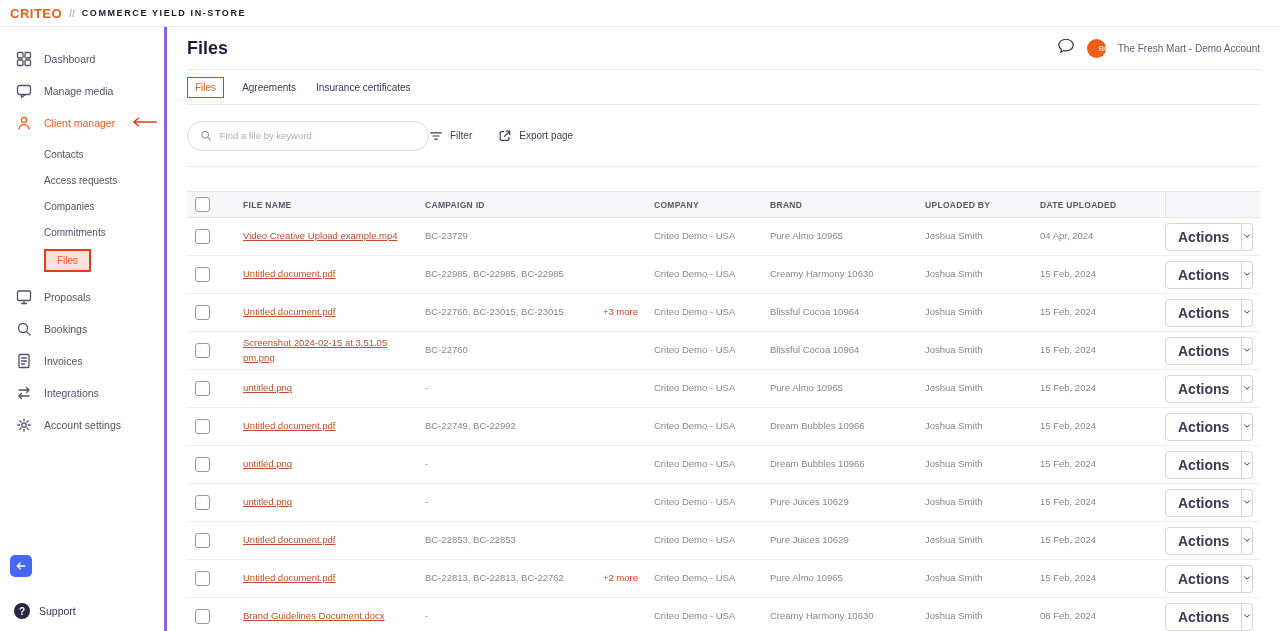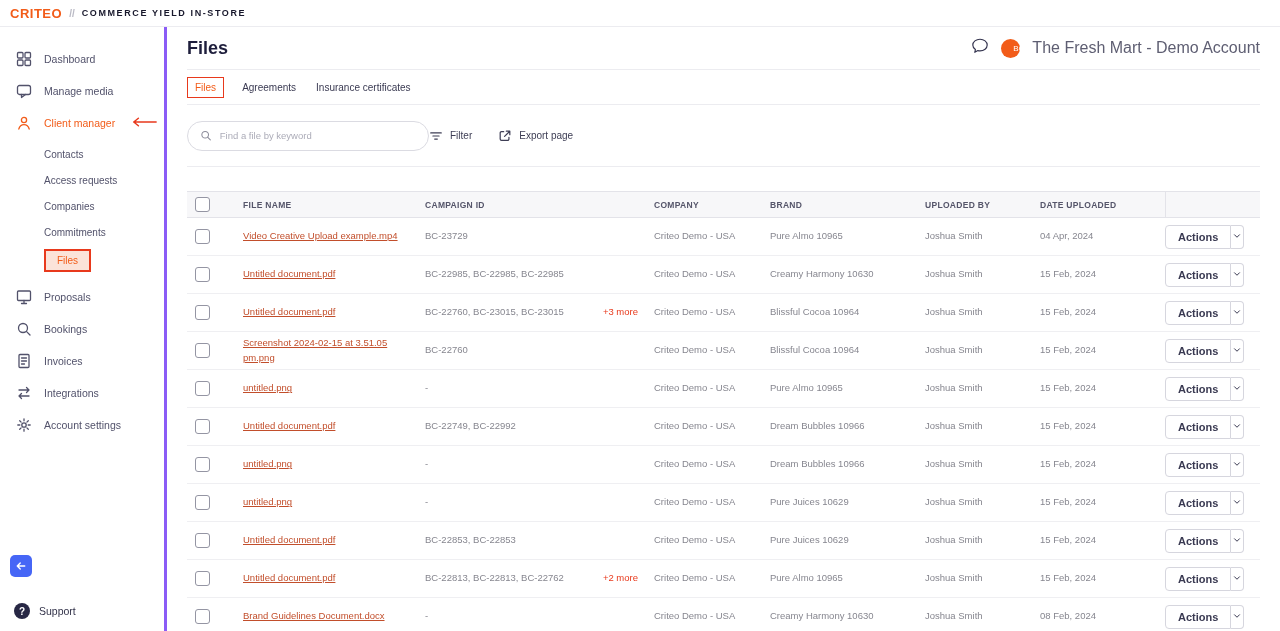--- a/index.html
+++ b/index.html
@@ -51,21 +51,21 @@
 
   
   .page-header{ height:43px; display:flex; align-items:center; justify-content:space-between;
     border-bottom:1px solid var(--line); }
   .page-title{ font-size:18px; font-weight:700; color:var(--txt-dark); }
   .header-right{ display:flex; align-items:center; gap:12px; }
   .chat-icon svg{ width:18px; height:18px; stroke:#33334E; fill:none; stroke-width:1.3;
     stroke-linecap:round; stroke-linejoin:round; }
   .avatar{ width:19px; height:19px; border-radius:50%; background:var(--brand); color:#fff;
     font-size:8px; font-weight:400; display:flex; align-items:center; justify-content:center; cursor:pointer;padding-left:16px; }
-  .account-name{ font-size:16px; color:#5E5E72; }
+  .account-name{ font-size:10px; color:#5E5E72; }
 
   
   .tabs{ height:35px; display:flex; align-items:center; gap:16px; border-bottom:1px solid var(--line); }
   .tab{ font-size:10px; color:#3A3A52; cursor:pointer; padding:4px 2px; }
   .tab-active{ color:var(--brand); border:1.5px solid var(--annot); padding:4px 7px; }
 
   
   .toolbar{ height:62px; display:flex; align-items:center; 
     border-bottom:1px solid var(--line); }
   .search-box{ width:242px; height:30px; border:1px solid #DBDBE2; border-radius:16px;
@@ -90,21 +90,21 @@
   .th-actions{ border-left:1px solid var(--line2); }
   .tr{ min-height:38px; border-bottom:1px solid #EFEFF2; align-items:center; }
   .td{ font-size:9.5px; color:var(--txt-light); padding-right:16px; line-height:1.5; }
   .td-check, .th-check{ padding-left:8px; }
   .checkbox{ width:15px; height:15px; border:1.5px solid #9495A3; border-radius:3px;
     background:#fff; display:inline-block; cursor:pointer; vertical-align:middle; }
   .file-link{ color:var(--link); text-decoration:underline; cursor:pointer; }
   .td-campaign{ display:flex; align-items:center; justify-content:space-between; }
   .more{ color:var(--annot); font-weight:400; cursor:pointer; white-space:nowrap; margin-left:16px; }
   .btn-group{ display:flex; }
-  .btn-actions{ font-size:11px; font-weight:700; color:#3A3A52; background:#fff;
+  .btn-actions{ font-size:14px; font-weight:700; color:#3A3A52; background:#fff;
     border:1px solid #D6D6DE; border-radius:4px 0 0 4px; padding:5px 12px; cursor:pointer;
     font-family:"Liberation Sans", sans-serif; }
   .btn-dd{ width:26px; background:#fff; border:1px solid #D6D6DE; border-left:none;
     border-radius:0 4px 4px 0; display:flex; align-items:center; justify-content:center; cursor:pointer; }
   .btn-dd svg{ width:10px; height:10px; stroke:#3A3A52; fill:none; stroke-width:1.6;
     stroke-linecap:round; stroke-linejoin:round; }
 </style>
 </head>
 <body>
 

